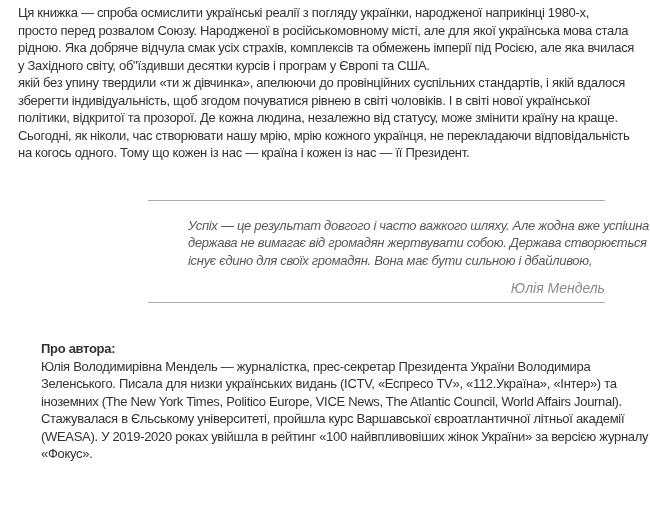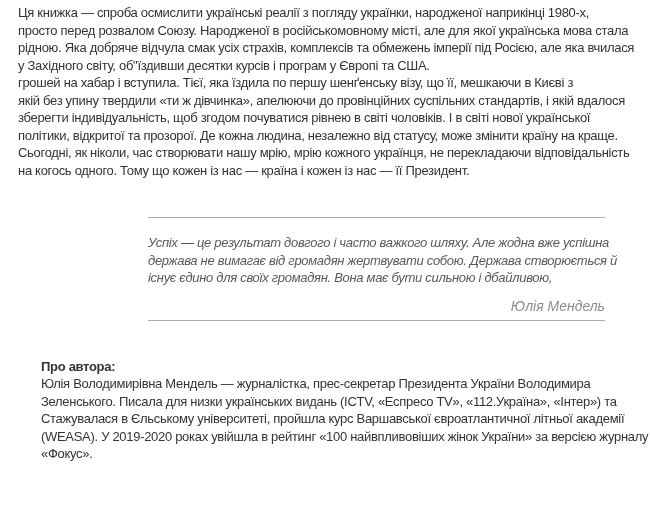--- a/index.html
+++ b/index.html
@@ -28,20 +28,21 @@
     width: 457px;
   }
   .quote-divider {
     border: none;
     border-top: 1px solid #ababab;
     height: 0;
     margin: 0;
   }
   .quote-text {
     margin-top: 16px;
+    margin-left: 40px;
   }
   .quote-text .ln {
     font-style: italic;
     color: #595959;
   }
   .quote-attr {
     margin-top: 12px;
     text-align: right;
     font-style: italic;
     font-size: 14px;
@@ -65,21 +66,20 @@
 <div class="doc">
 
   <div class="annotation">
     <div>
       <div class="ln">Ця книжка — спроба осмислити українські реалії з погляду українки, народженої наприкінці 1980-х,</div>
       <div class="ln">просто перед розвалом Союзу. Народженої в російськомовному місті, але для якої українська мова стала</div>
       <div class="ln">рідною. Яка добряче відчула смак усіх страхів, комплексів та обмежень імперії під Росією, але яка вчилася</div>
       <div class="ln">у Західного світу, об"їздивши десятки курсів і програм у Європі та США.</div>
     </div>
     <div>
-      <div class="ln">грошей на хабар і вступила. Тієї, яка їздила по першу шенґенську візу, що її, мешкаючи в Києві з</div>
       <div class="ln">якій без упину твердили «ти ж дівчинка», апелюючи до провінційних суспільних стандартів, і якій вдалося</div>
       <div class="ln">зберегти індивідуальність, щоб згодом почуватися рівнею в світі чоловіків. І в світі нової української</div>
       <div class="ln">політики, відкритої та прозорої. Де кожна людина, незалежно від статусу, може змінити країну на краще.</div>
       <div class="ln">Сьогодні, як ніколи, час створювати нашу мрію, мрію кожного українця, не перекладаючи відповідальність</div>
       <div class="ln">на когось одного. Тому що кожен із нас — країна і кожен із нас — її Президент.</div>
     </div>
   </div>
 
   <div class="quote-block">
     <hr class="quote-divider">
@@ -89,18 +89,19 @@
       <div class="ln">існує єдино для своїх громадян. Вона має бути сильною і дбайливою,</div>
     </div>
     <div class="quote-attr">Юлія Мендель</div>
     <hr class="quote-divider quote-divider-bottom">
   </div>
 
   <div class="about">
     <div class="ln about-heading">Про автора:</div>
     <div class="ln">Юлія Володимирівна Мендель — журналістка, прес-секретар Президента України Володимира</div>
     <div class="ln">Зеленського. Писала для низки українських видань (ICTV, «Еспресо TV», «112.Україна», «Інтер») та</div>
+    <div class="ln">іноземних (The New York Times, Politico Europe, VICE News, The Atlantic Council, World Affairs Journal).</div>
     <div class="ln">Стажувалася в Єльському університеті, пройшла курс Варшавської євроатлантичної літньої академії</div>
     <div class="ln">(WEASA). У 2019-2020 роках увійшла в рейтинг «100 найвпливовіших жінок України» за версією журналу</div>
     <div class="ln">«Фокус».</div>
   </div>
 
 </div>
 
 </body></html>

